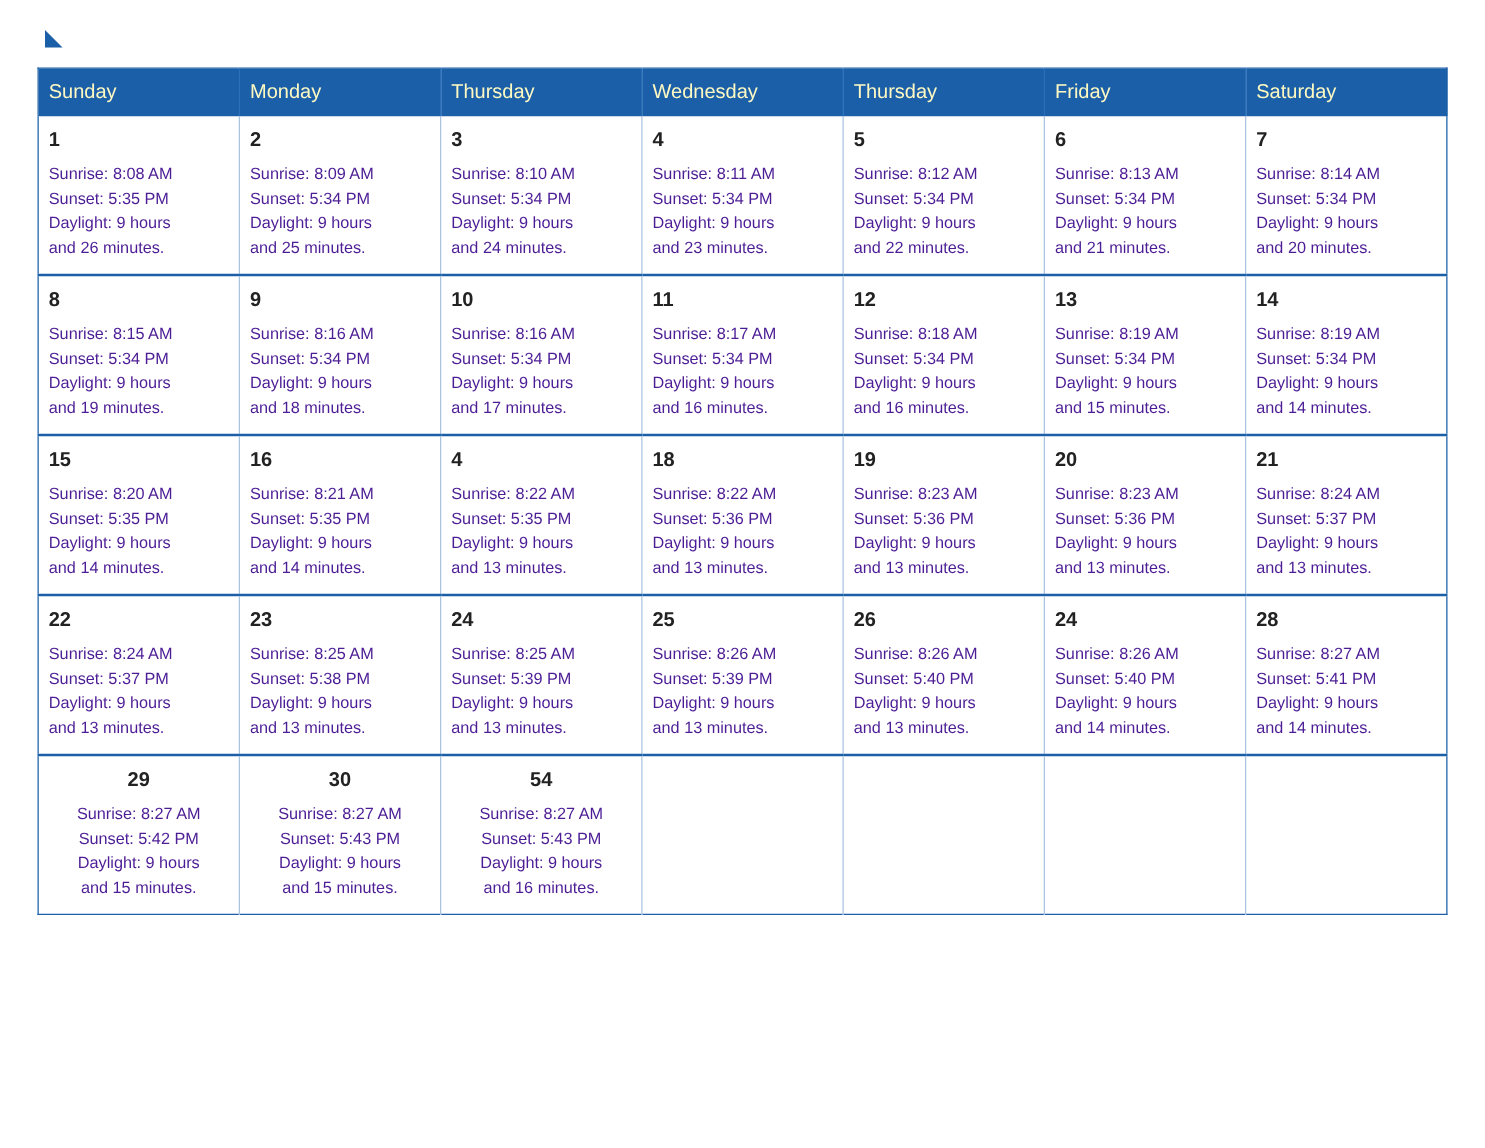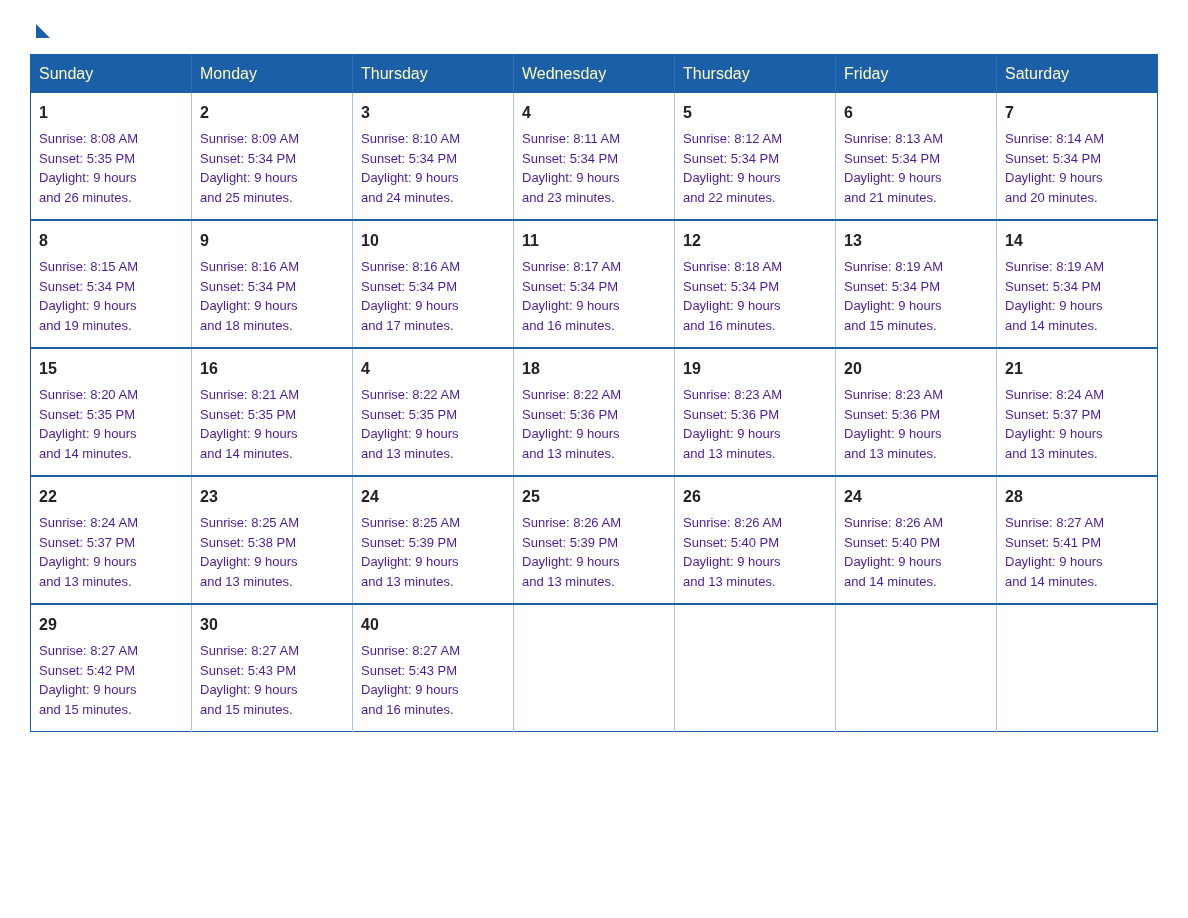--- a/index.html
+++ b/index.html
@@ -85,20 +85,21 @@
       width: 14.28%;
       font-size: 13px;
       color: #333;
       line-height: 1.5;
     }
     .calendar td:last-child {
       border-right: none;
     }
     .calendar tr:last-child td {
       border-bottom: none;
+      text-align: center;
     }
     .day-num {
       font-size: 16px;
       font-weight: bold;
       display: block;
       margin-bottom: 4px;
       color: #222;
     }
     .day-info {
       font-size: 13px;
@@ -261,21 +262,21 @@
       <tr>
         <td>
         <span class="day-num">29</span>
         <span class="day-info">Sunrise: 8:27 AM<br>Sunset: 5:42 PM<br>Daylight: 9 hours<br>and 15 minutes.</span>
       </td>
         <td>
         <span class="day-num">30</span>
         <span class="day-info">Sunrise: 8:27 AM<br>Sunset: 5:43 PM<br>Daylight: 9 hours<br>and 15 minutes.</span>
       </td>
         <td>
-        <span class="day-num">40</span>
+        <span class="day-num">54</span>
         <span class="day-info">Sunrise: 8:27 AM<br>Sunset: 5:43 PM<br>Daylight: 9 hours<br>and 16 minutes.</span>
       </td>
         <td class="empty-cell"></td>
         <td class="empty-cell"></td>
         <td class="empty-cell"></td>
         <td class="empty-cell"></td>
       </tr>
     </tbody>
 </table>
 

